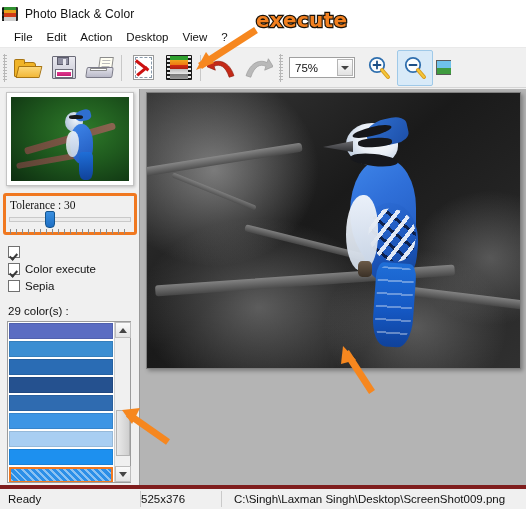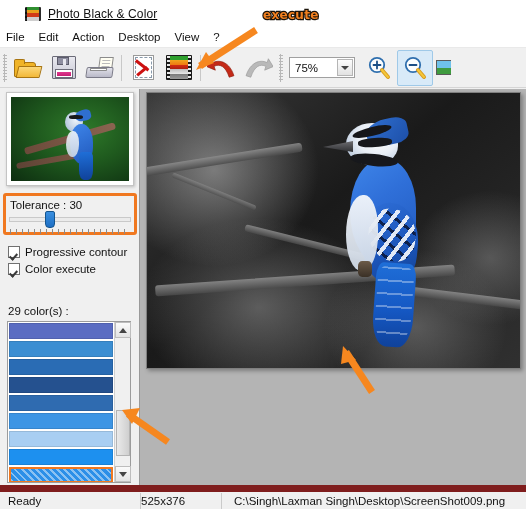--- a/index.html
+++ b/index.html
@@ -18,22 +18,21 @@
     background: #f0f0f0;
     overflow: hidden;
   }
 
   
   .titlebar {
     position: absolute; left: 0; top: 0;
     width: 526px; height: 27px;
     background: #ffffff;
     display: flex; align-items: center;
-    padding-left: 25px;
-    text-decoration: underline;
+    padding-left: 2px;
   }
   .app-icon {
     width: 16px; height: 14px;
     position: relative;
     background: #2b2b2b;
     border-radius: 1px;
     margin-right: 7px;
     flex: none;
     overflow: hidden;
   }
@@ -56,21 +55,21 @@
     color: #111;
     letter-spacing: .1px;
   }
 
   
   .menubar {
     position: absolute; left: 0; top: 27px;
     width: 526px; height: 21px;
     background: #ffffff;
     display: flex; align-items: center;
-    padding-left: 0;
+    padding-left: 8px;
     border-bottom: 1px solid #e9e9e9;
   }
   .menu-item {
     font-size: 11.5px;
     color: #111;
     padding: 2px 8px 2px 6px;
     cursor: default;
     white-space: nowrap;
   }
 
@@ -260,21 +259,21 @@
   
   .tol-highlight {
     position: absolute; left: 3px; top: 104px;
     width: 134px; height: 42px;
     border: 3px solid #f07820;
     border-radius: 3px;
     background: #f0f0f0;
   }
   .tol-label {
     position: absolute; left: 4px; top: 3px;
-    font-size: 11.5px; color: #111;
+    font-size: 11.5px; color: #111; font-family: Liberation Serif, serif;
   }
   .tol-track {
     position: absolute; left: 3px; top: 21px; right: 3px; height: 5px;
     background: #ebebeb; border: 1px solid #c9c9c9;
   }
   .tol-thumb {
     position: absolute; left: 39px; top: 15px;
     width: 10px; height: 17px;
     background: linear-gradient(180deg,#3a8fe0,#1d6fc4);
     border: 1px solid #14558f;
@@ -462,21 +461,21 @@
     position: absolute; left: 36px; top: 140px; width: 14px; height: 16px;
     background: linear-gradient(180deg,#6b5a48,#3a3026);
     border-radius: 30%;
   }
 
   
   .statusbar {
     position: absolute; left: 0; bottom: 0;
     width: 526px; height: 24px;
     background: #f0f0f0;
-    border-top: 7px solid #7f1d1d;
+    border-top: 4px solid #7f1d1d;
     display: flex; align-items: center;
   }
   .sb-cell { font-size: 11.5px; color: #111; white-space: nowrap; }
   .sb-sep { width: 1px; height: 16px; background: #cacaca; }
 
   
   .anno-text {
     position: absolute;
     font-family: "DejaVu Sans", sans-serif;
     font-weight: 800;
@@ -621,25 +620,28 @@
     <div class="tol-highlight">
       <div class="tol-label">Tolerance : 30</div>
       <div class="tol-track"></div>
       <div class="tol-thumb"></div>
       <div class="tol-ticks"></div>
     </div>
 
     <div class="checks">
       <div class="chk-row">
         <div class="chk-box checked"></div>
-        <div class="chk-label">Progressive contour</div>
       </div>
       <div class="chk-row">
         <div class="chk-box checked"></div>
         <div class="chk-label">Color execute</div>
+      </div>
+      <div class="chk-row">
+        <div class="chk-box"></div>
+        <div class="chk-label">Sepia</div>
       </div>
     </div>
 
     <div class="count-label">29 color(s) :</div>
 
     <div class="color-list">
       <div class="swatches" id="swatch-host">
           <div class="swatch" style="background: rgb(90, 108, 194);"></div>
           <div class="swatch" style="background: rgb(59, 142, 210);"></div>
           <div class="swatch" style="background: rgb(42, 108, 180);"></div>
@@ -703,15 +705,15 @@
     <path d="M256 30 L200 66" stroke="#f6871f" stroke-width="7" stroke-linecap="butt"></path>
     <path d="M196 70 L214 63 L206 52 Z" fill="#f6871f"></path>
 
     <path d="M372 392 L346 352" stroke="#f6871f" stroke-width="7" stroke-linecap="butt"></path>
     <path d="M343 346 L356 360 L341 364 Z" fill="#f6871f"></path>
 
     <path d="M168 442 L128 414" stroke="#f6871f" stroke-width="7" stroke-linecap="butt"></path>
     <path d="M122 410 L140 408 L132 424 Z" fill="#f6871f"></path>
   </svg>
 
-  <div class="anno-text" style="left:263px;top:8px;font-size:12px;">execute</div>
+  <div class="anno-text" style="left:256px;top:8px;font-size:20px;">execute</div>
 
 </div>
 
 </body></html>

